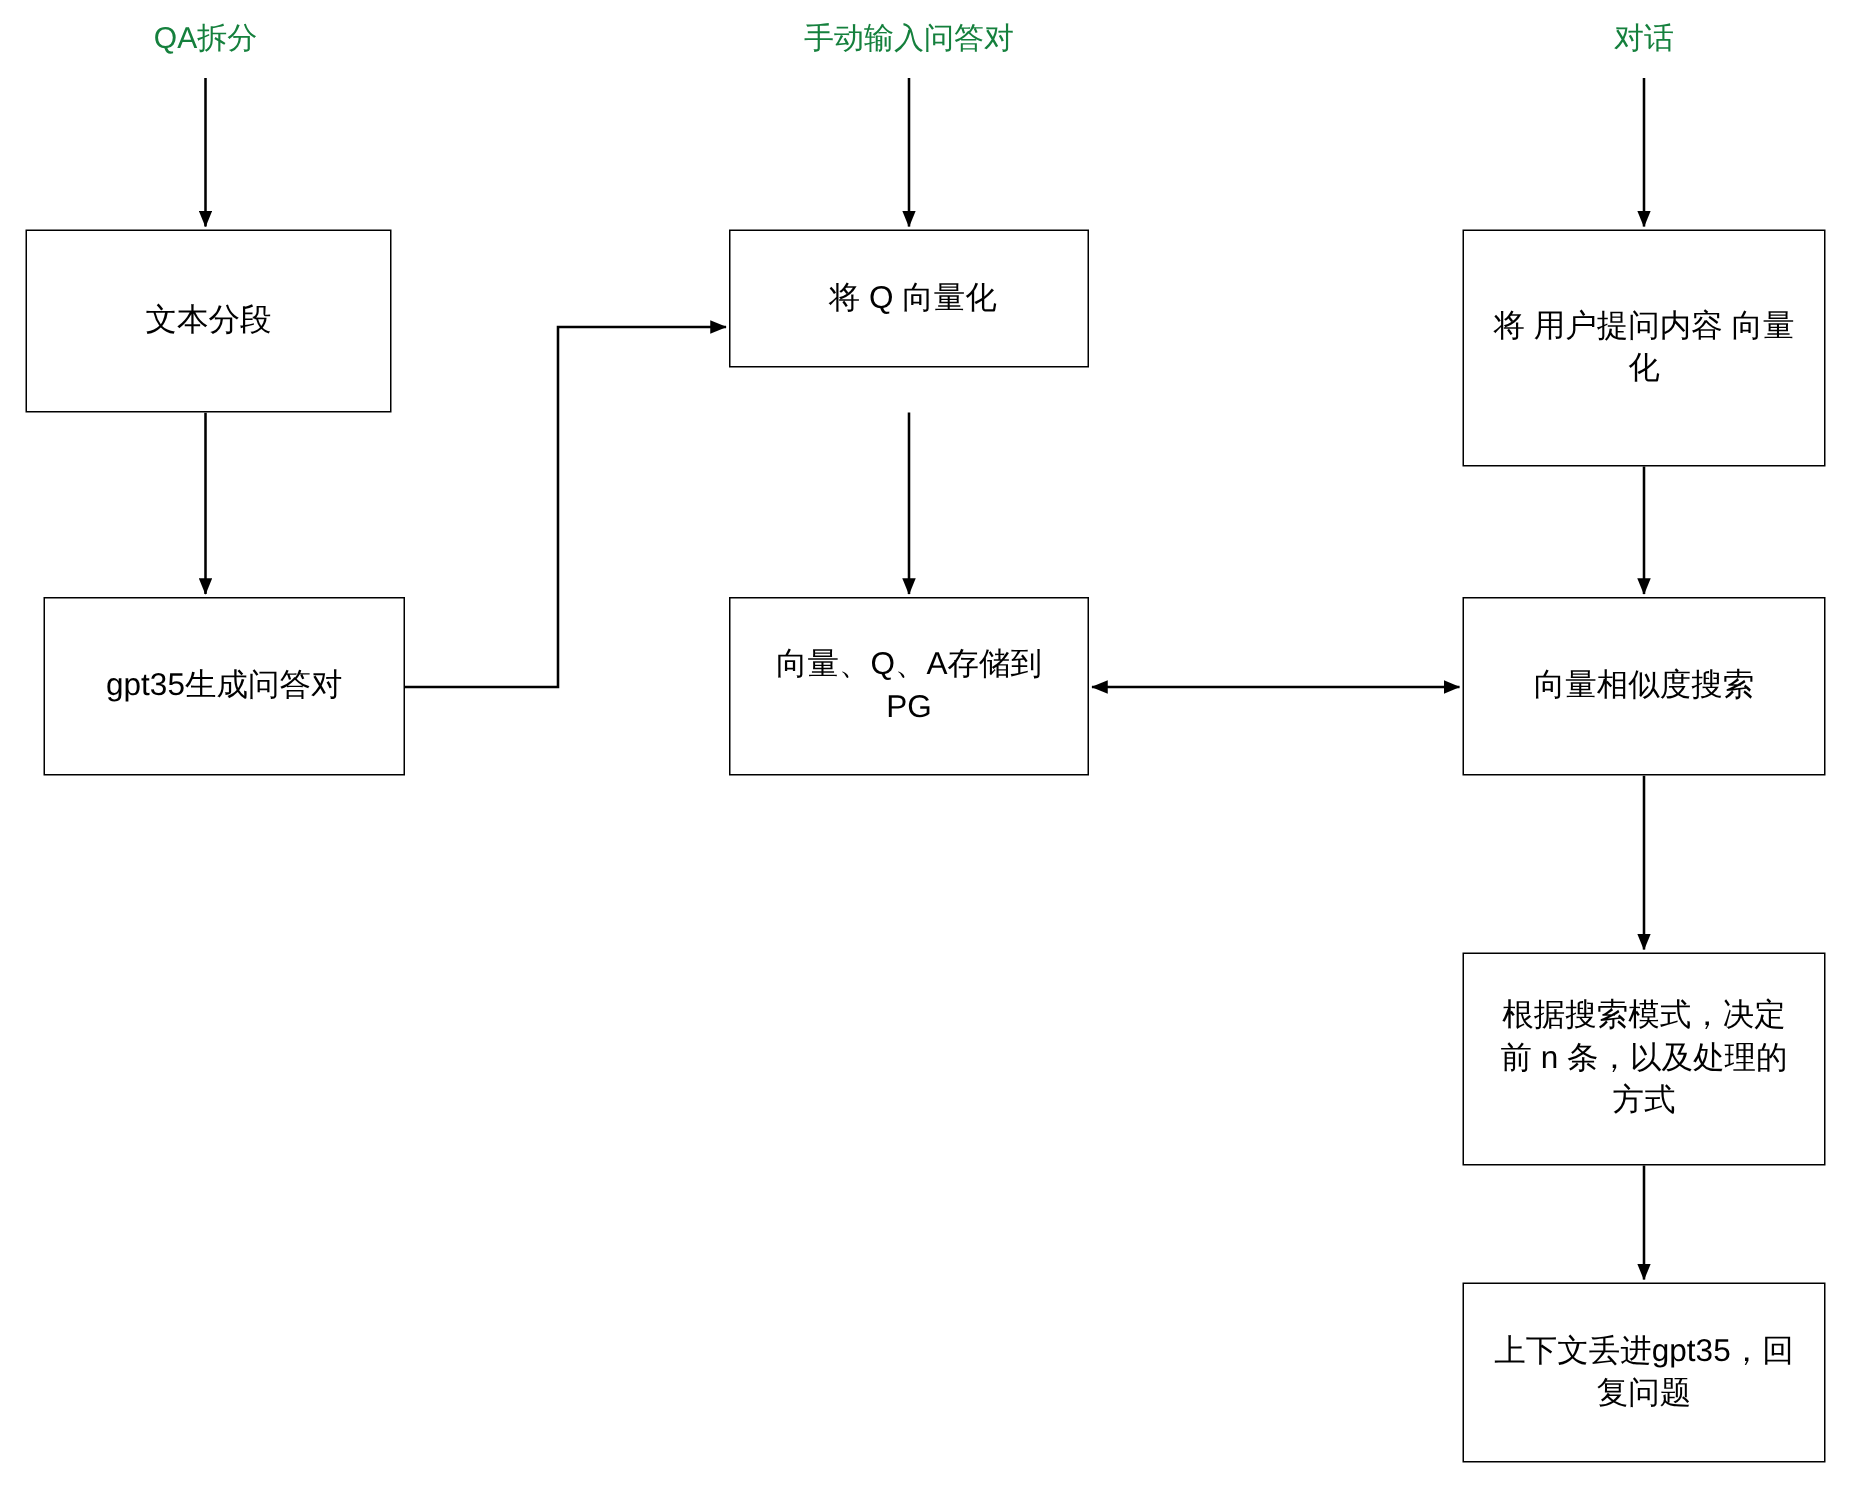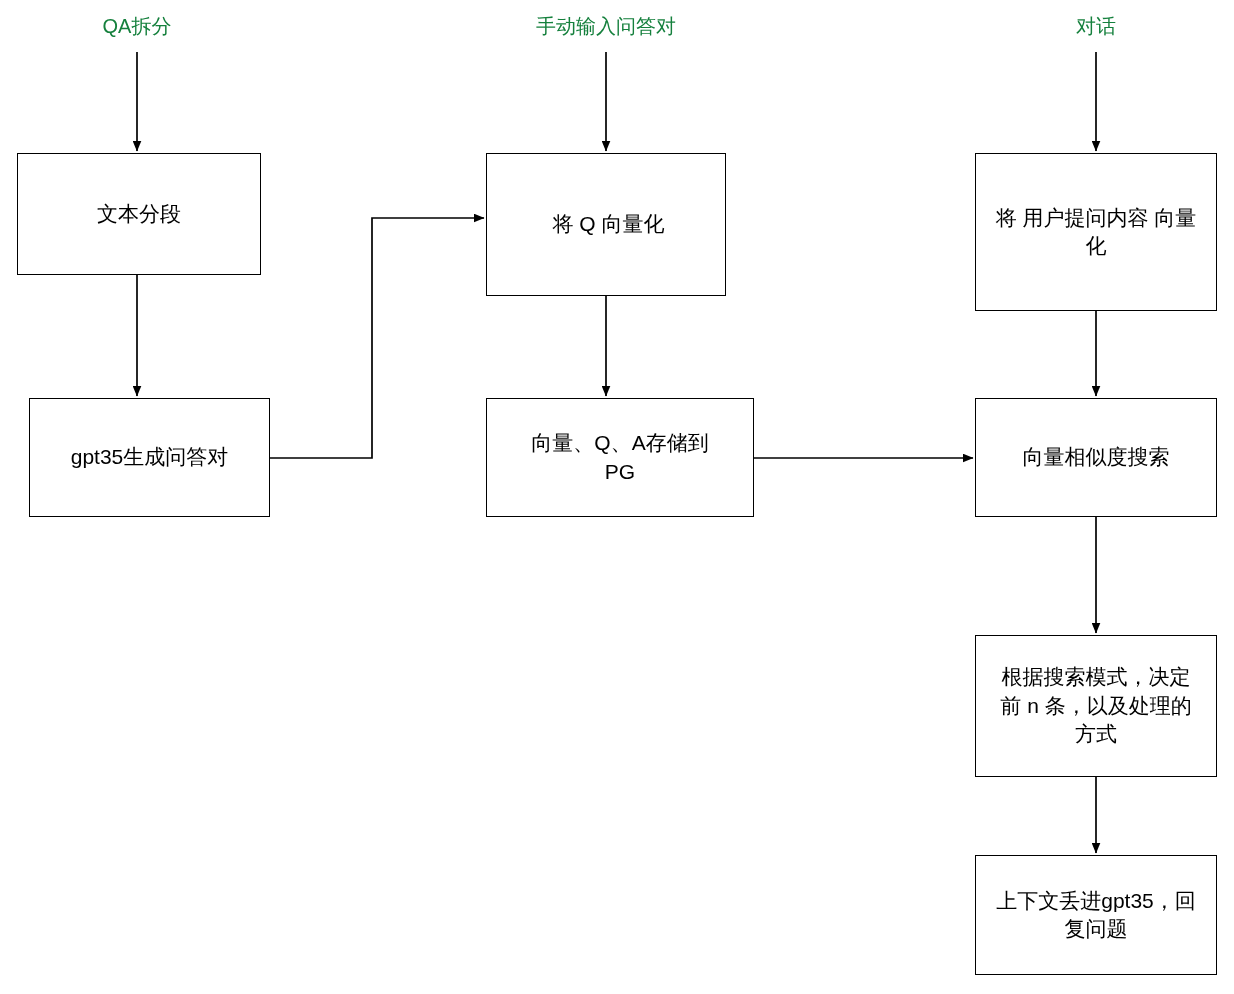--- a/index.html
+++ b/index.html
@@ -94,23 +94,23 @@
   <div class="edge-label" style="left:137px; top:14px;">QA拆分</div>
 
   <div class="edge-label" style="left:606px; top:14px;">手动输入问答对</div>
 
   <div class="edge-label" style="left:1096px; top:14px;">对话</div>
 
   <div class="node" style="left:17px; top:153px; width:244px; height:122px;">文本分段</div>
 
   <div class="node" style="left:17px; top:398px; width:241px; height:119px;margin-left:12px;">gpt35生成问答对</div>
 
-  <div class="node" style="left:486px; top:153px; width:240px; height:143px;padding-left:11px;">将 Q 向量化</div>
+  <div class="node" style="left:486px; top:153px; width:240px; height:92px;padding-left:11px;">将 Q 向量化</div>
 
-  <div class="node" style="left:486px; top:398px; width:268px; height:119px;">向量、Q、A存储到
+  <div class="node" style="left:486px; top:398px; width:240px; height:119px;">向量、Q、A存储到
 PG</div>
 
   <div class="node" style="left:975px; top:153px; width:242px; height:158px;">将 用户提问内容 向量
 化</div>
 
   <div class="node" style="left:975px; top:398px; width:242px; height:119px;text-align:center;">向量相似度搜索</div>
 
   <div class="node" style="left:975px; top:635px; width:242px; height:142px;">根据搜索模式，决定
 前 n 条，以及处理的
 方式</div>

